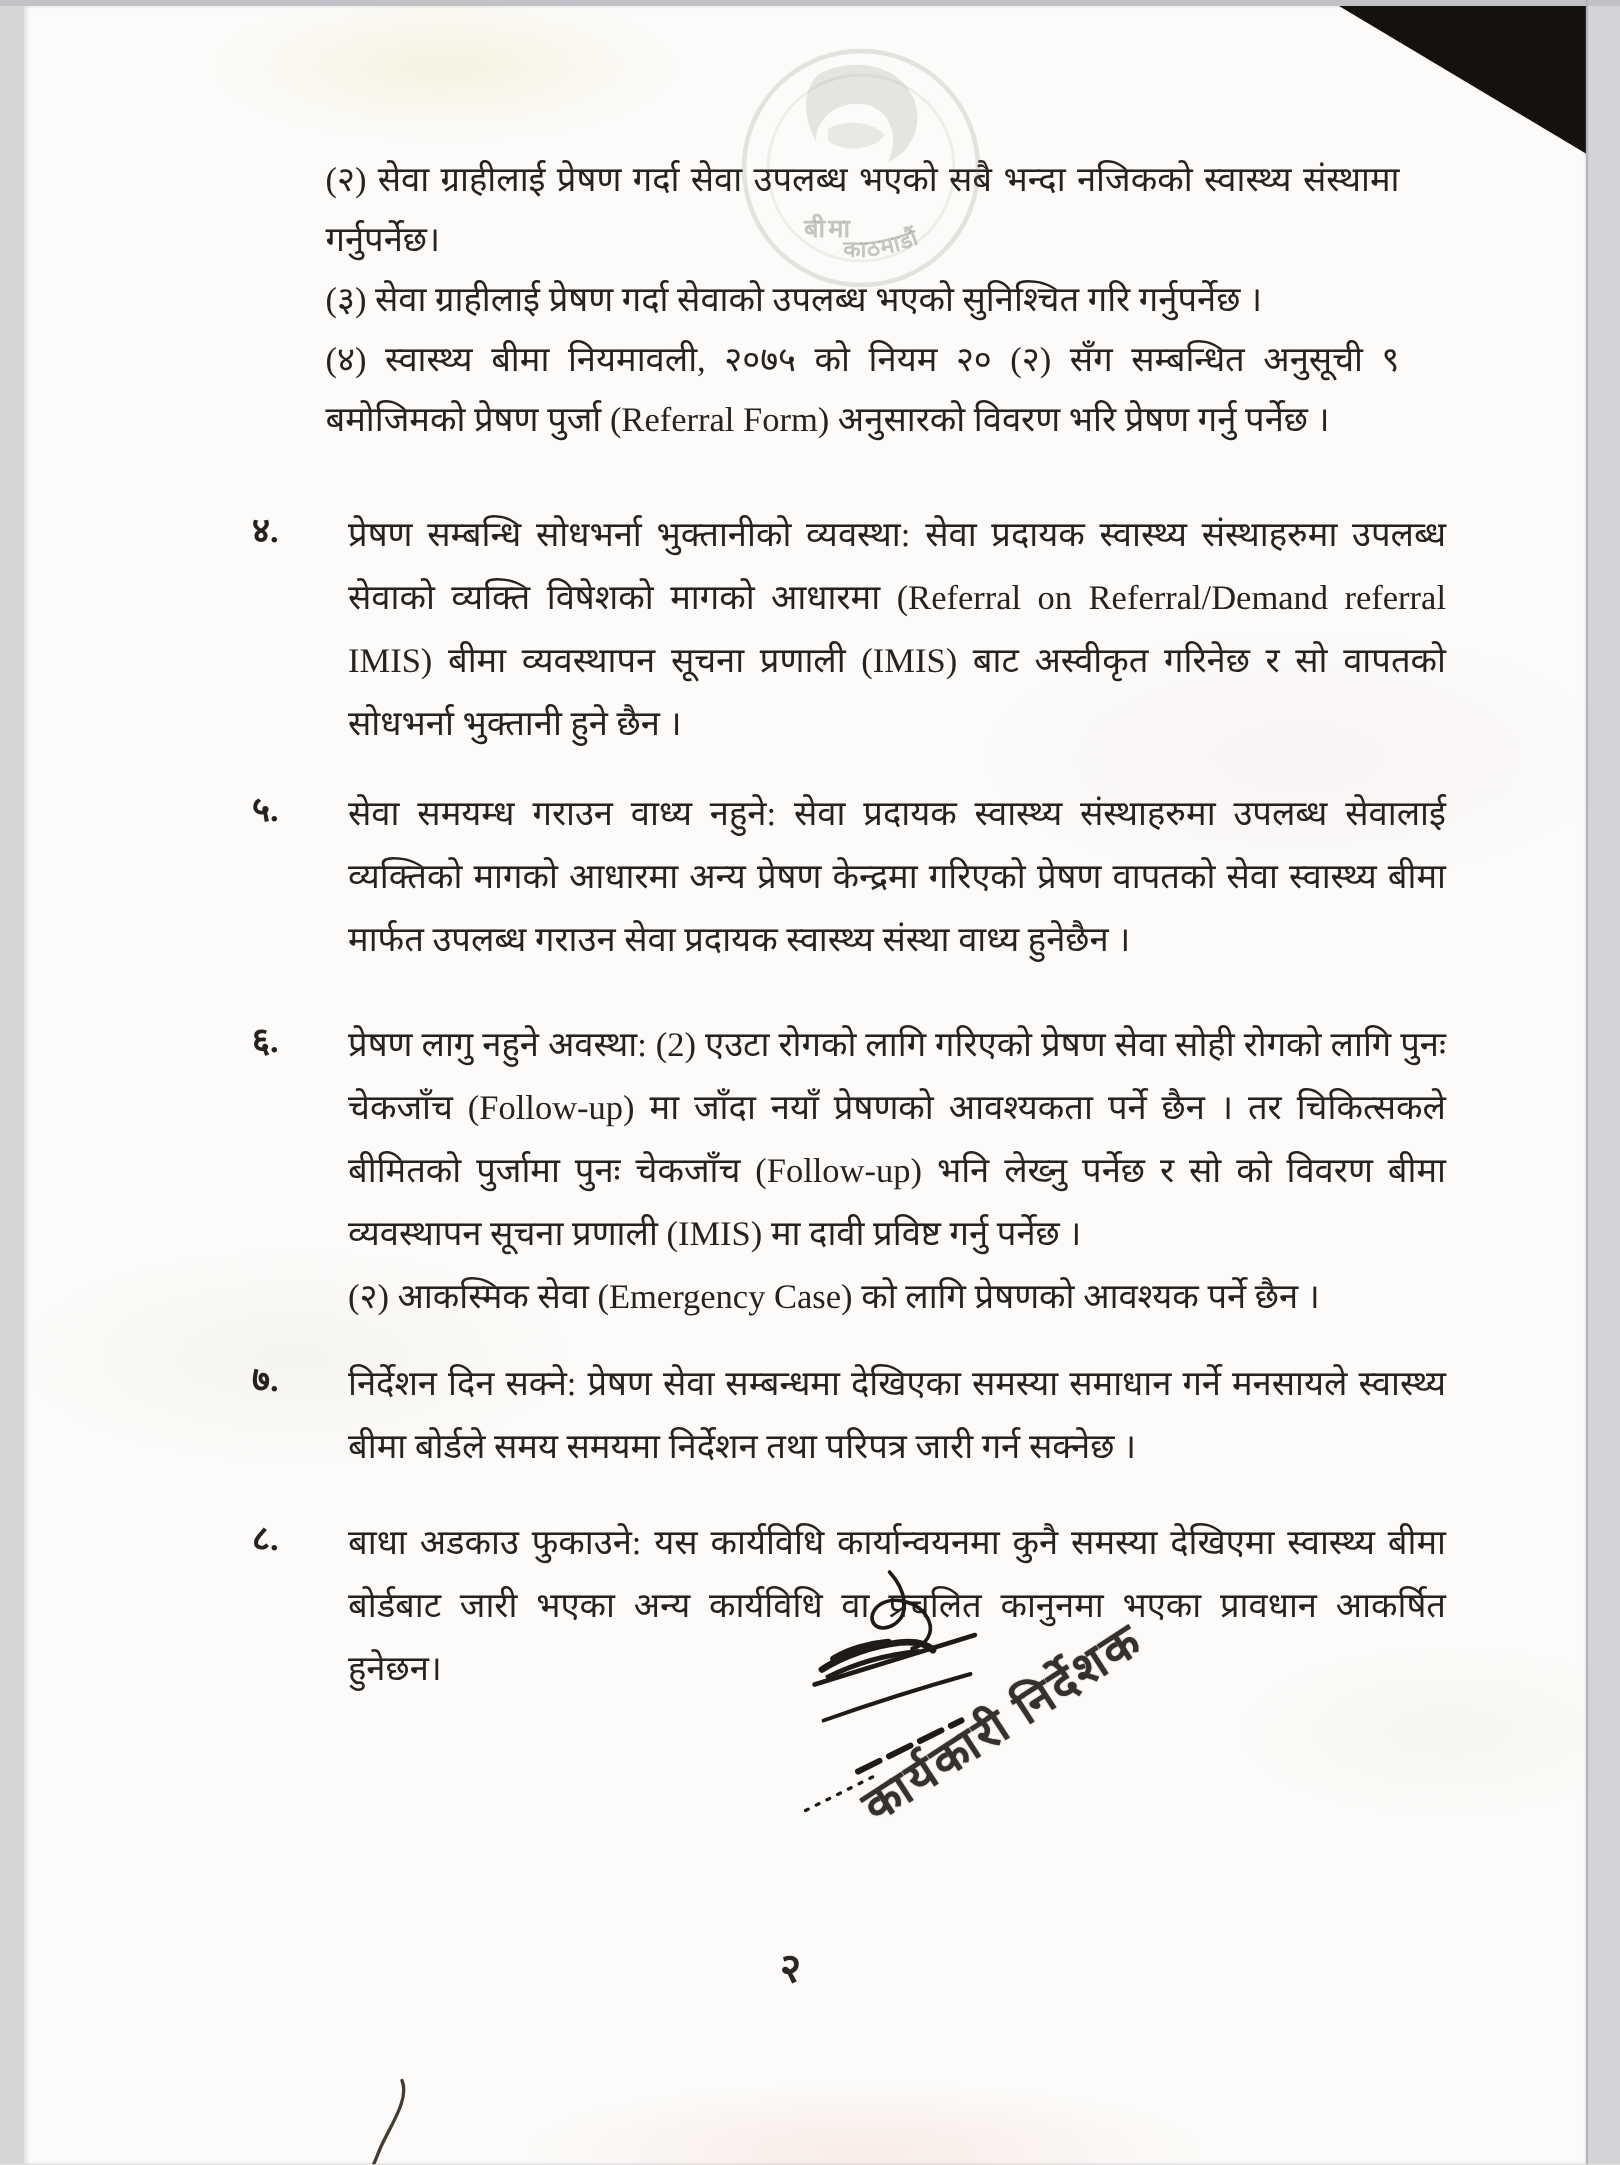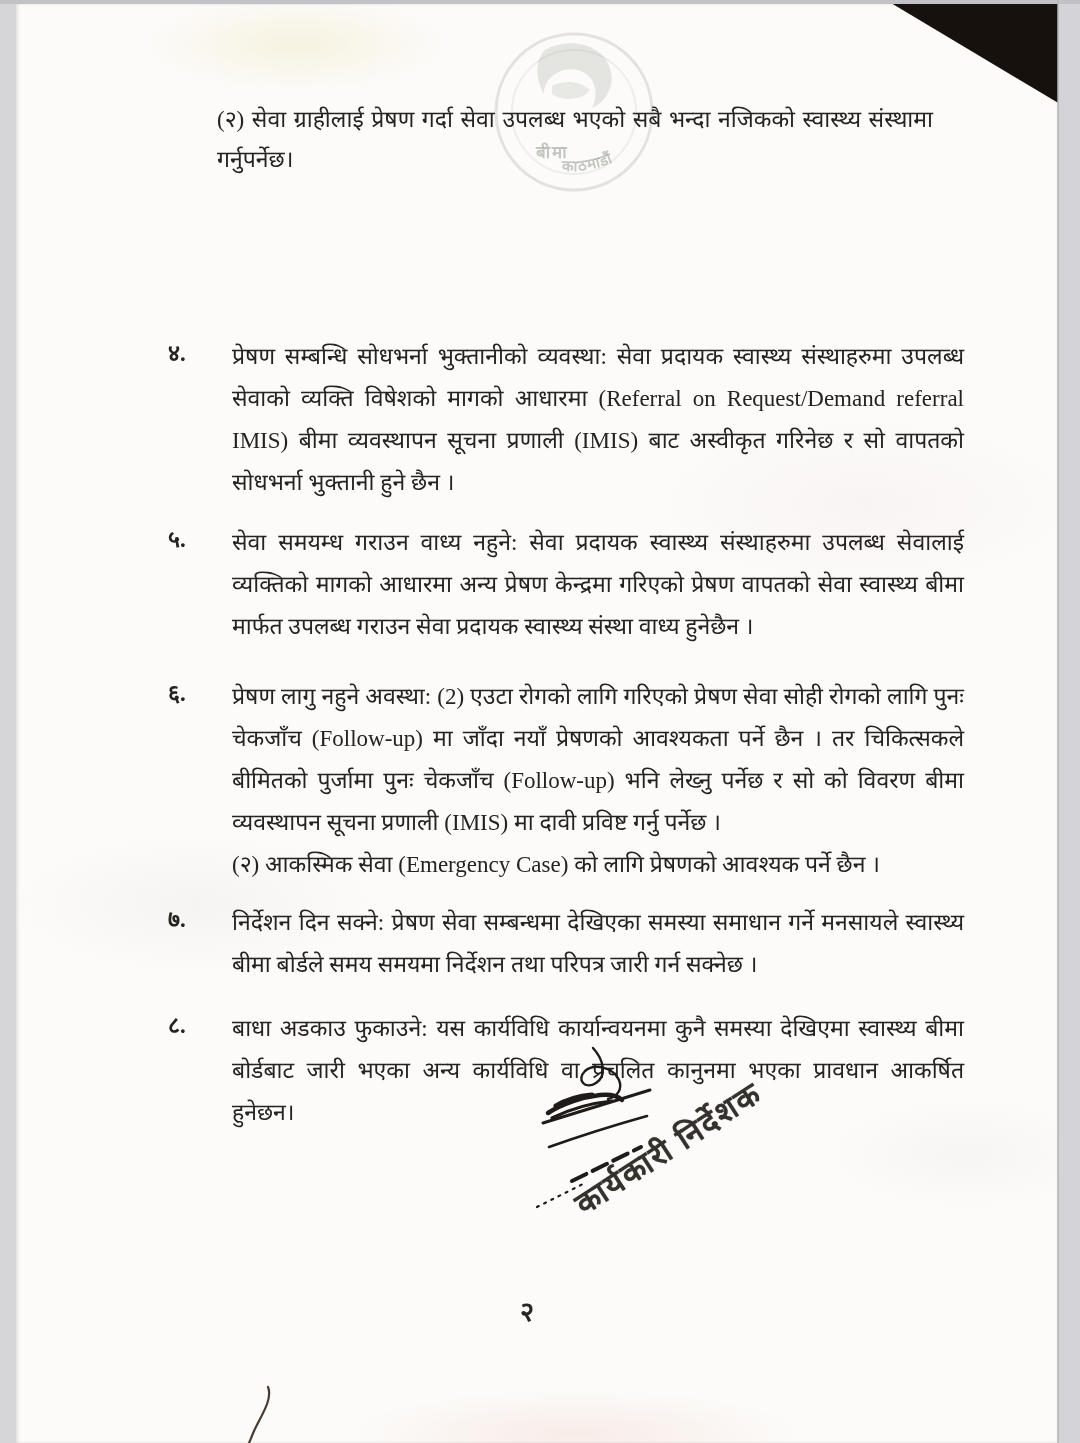--- a/index.html
+++ b/index.html
@@ -46,26 +46,28 @@
 </style>
 </head>
 <body>
 
 <div class="scan">
 
   <div class="paper"></div>
 
   <div class="intro txt">
     <p><span>(२)</span> <span>सेवा ग्राहीलाई प्रेषण गर्दा सेवा उपलब्ध भएको सबै भन्दा नजिकको स्वास्थ्य संस्थामा गर्नुपर्नेछ।</span></p>
+    <p><span>(३)</span> <span>सेवा ग्राहीलाई प्रेषण गर्दा सेवाको उपलब्ध भएको सुनिश्चित गरि गर्नुपर्नेछ ।</span></p>
+    <p><span>(४)</span> <span>स्वास्थ्य बीमा नियमावली, २०७५ को नियम २० (२) सँग सम्बन्धित अनुसूची ९ बमोजिमको प्रेषण पुर्जा (Referral Form) अनुसारको  विवरण भरि प्रेषण गर्नु पर्नेछ ।</span></p>
   </div>
 
   <div class="section txt" style="left:168px;top:336px;width:796px;">
     <span class="sec-num">४.</span>
     <div class="sec-body">
-      <p><span class="sec-heading">प्रेषण सम्बन्धि सोधभर्ना भुक्तानीको व्यवस्था:</span> <span>सेवा प्रदायक स्वास्थ्य संस्थाहरुमा उपलब्ध सेवाको व्यक्ति विषेशको मागको आधारमा (Referral on Request/Demand referral IMIS) बीमा व्यवस्थापन सूचना प्रणाली (IMIS) बाट अस्वीकृत गरिनेछ र सो वापतको सोधभर्ना भुक्तानी हुने छैन ।</span></p>
+      <p><span class="sec-heading">प्रेषण सम्बन्धि सोधभर्ना भुक्तानीको व्यवस्था:</span> <span>सेवा प्रदायक स्वास्थ्य संस्थाहरुमा उपलब्ध सेवाको व्यक्ति विषेशको मागको आधारमा (Referral on Referral/Demand referral IMIS) बीमा व्यवस्थापन सूचना प्रणाली (IMIS) बाट अस्वीकृत गरिनेछ र सो वापतको सोधभर्ना भुक्तानी हुने छैन ।</span></p>
     </div>
   </div>
 
   <div class="section txt" style="left:168px;top:522px;width:796px;">
     <span class="sec-num">५.</span>
     <div class="sec-body">
       <p><span class="sec-heading">सेवा समयम्ध गराउन वाध्य नहुने:</span> <span>सेवा प्रदायक स्वास्थ्य संस्थाहरुमा उपलब्ध सेवालाई व्यक्तिको मागको आधारमा अन्य प्रेषण केन्द्रमा गरिएको प्रेषण वापतको सेवा स्वास्थ्य बीमा मार्फत उपलब्ध गराउन सेवा प्रदायक स्वास्थ्य संस्था वाध्य हुनेछैन ।</span></p>
     </div>
   </div>
 

